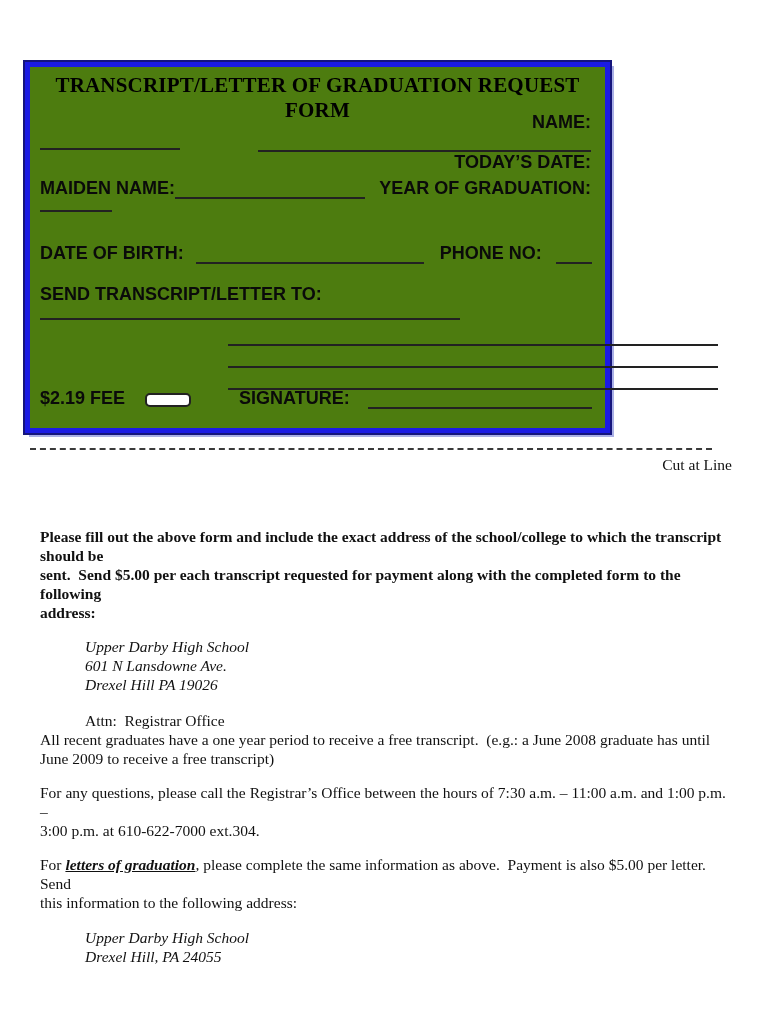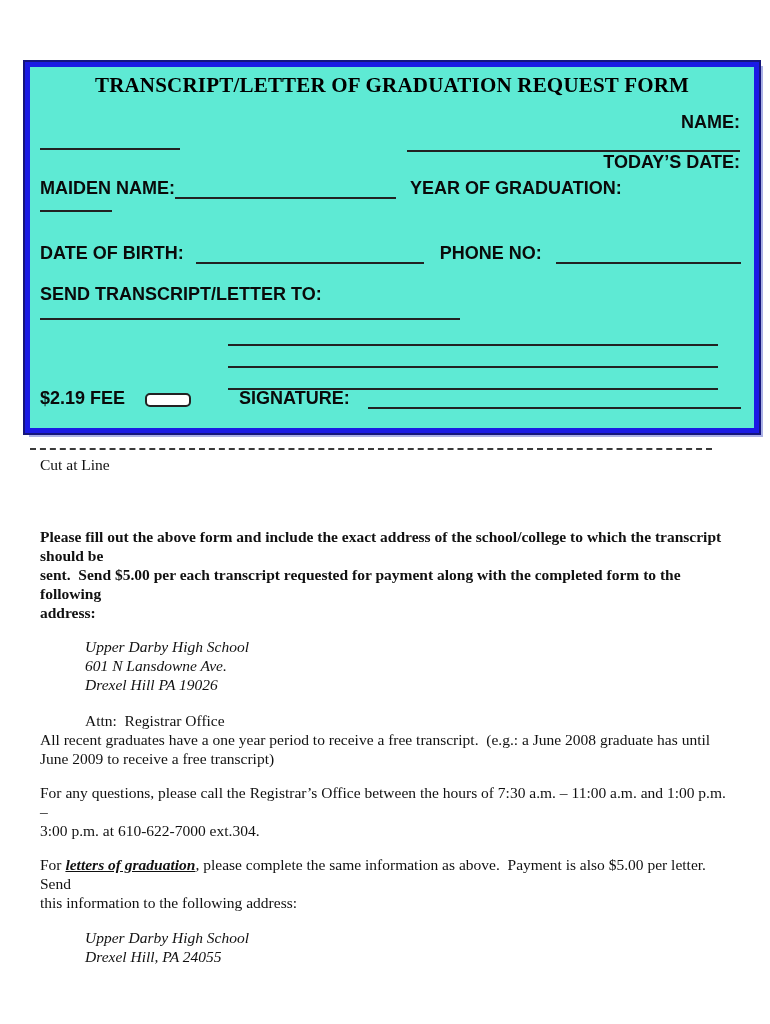--- a/index.html
+++ b/index.html
@@ -6,25 +6,25 @@
   html, body { background: #ffffff; }
   body {
     width: 770px; height: 1024px; position: relative;
     font-family: "Liberation Serif", serif;
     color: #111;
   }
 
   
   .form-box {
     position: absolute; left: 25px; top: 62px;
-    width: 734px; height: 371px;
+    width: 585px; height: 371px;
     border: 5px solid #1b1be4;
     outline: 2px solid #15157d;
     box-shadow: 4px 4px 0 #aab0e6;
-    background: #5eead4;
+    background: #4d7c0f;
   }
   .form-title {
     position: absolute; top: 6px; left: 0; width: 100%;
     text-align: center;
     font-family: "Liberation Serif", serif;
     font-weight: bold; font-size: 21px; letter-spacing: 0.2px;
     color: #000;
   }
   .frow {
     position: absolute;
@@ -45,21 +45,21 @@
 
   
   .body-text {
     position: absolute; left: 40px; top: 440px; width: 692px;
     font-size: 15.5px; line-height: 19px;
   }
   .cut-sep {
     margin: 8px 0 0 -10px; width: 682px; height: 0;
     border-top: 2px dashed #3a3a3a;
   }
-  .cut-label { text-align: left; margin-top: 5px; }
+  .cut-label { text-align: right; margin-top: 5px; }
   .para { white-space: pre-wrap; }
   .p1 { margin-top: 53px; font-weight: bold; }
   .addr { padding-left: 45px; margin-top: 15px; font-style: italic; }
   .attn { padding-left: 45px; margin-top: 17px; }
   .p2 { }
   .p3 { margin-top: 15px; }
   .p4 { margin-top: 15px; }
   .addr2 { margin-top: 16px; }
   .emph {
     font-weight: bold; font-style: italic; text-decoration: underline;
@@ -75,21 +75,21 @@
   <div class="frow" style="top:45px; left:18px; right:14px;flex-direction:column;">
     <span>NAME:</span>
     <span class="blank" style="width:333px; margin-left:12px;"></span>
     <span style="margin-left:15px;">TODAY’S DATE:</span>
   </div>
 
   <div class="frow" style="top:64px; left:10px;">
     <span class="blank" style="width:140px;"></span>
   </div>
 
-  <div class="frow" style="top:111px; left:10px; right:0;">
+  <div class="frow" style="top:111px; left:10px; right:14px;">
     <span>MAIDEN NAME:</span>
     <span class="blank" style="width:221px;"></span>
     <span style="margin-left:14px;">YEAR OF GRADUATION:</span>
   </div>
 
   <div class="frow" style="top:126px; left:10px;">
     <span class="blank" style="width:72px;"></span>
   </div>
 
   <div class="frow" style="top:176px; left:10px; right:13px;">

